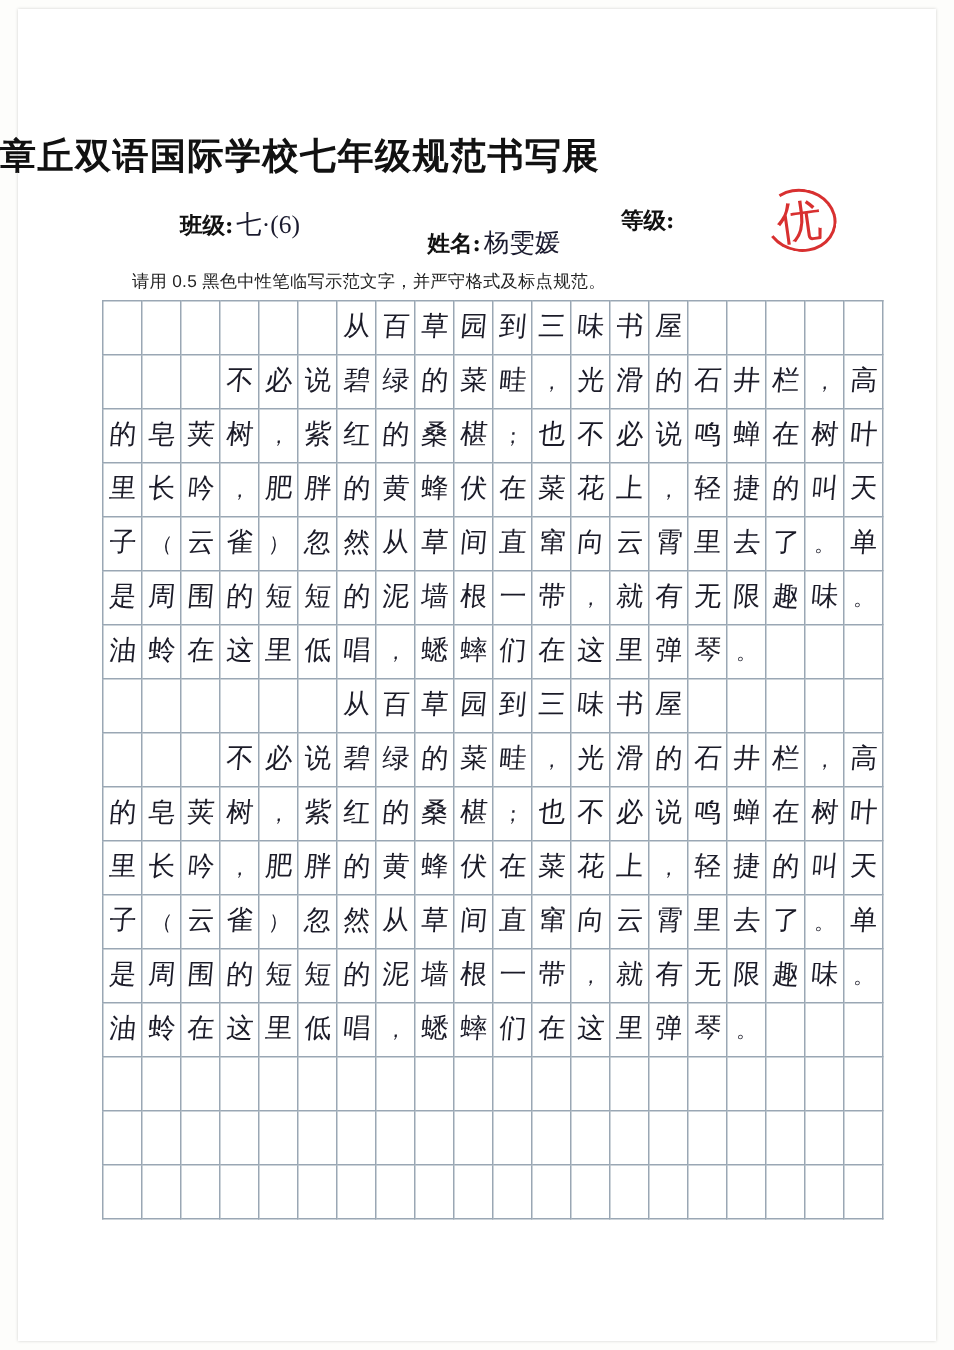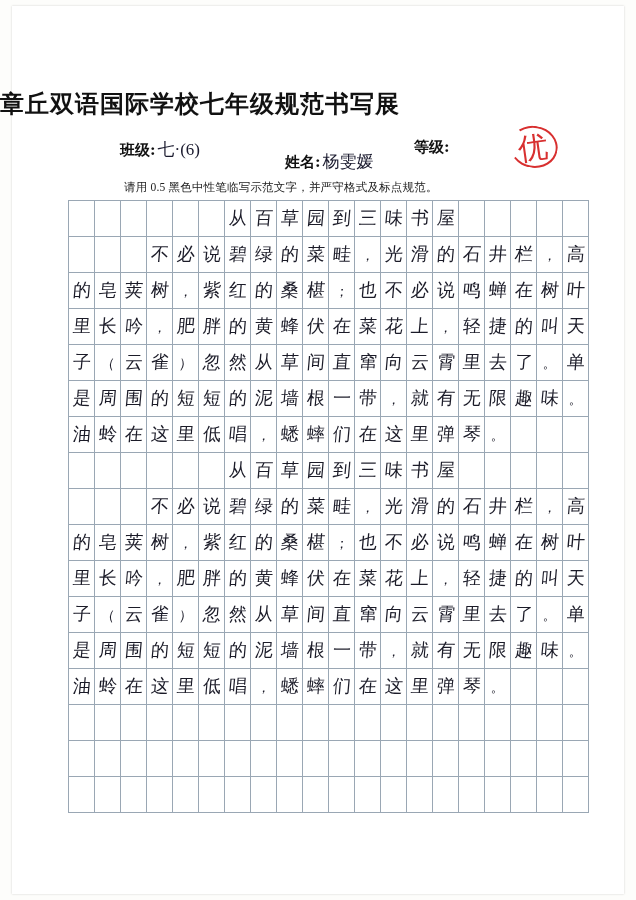--- a/index.html
+++ b/index.html
@@ -90,23 +90,22 @@
     border-left-color: transparent;
     transform: rotate(18deg);
   }
   
   .instruction {
     position: absolute;
     left: 88px;
     top: 180px;
     font-size: 11.5px;
     color: #222;
-    font-family: Liberation Serif, serif;
+    font-family: Liberation Sans, sans-serif;
     letter-spacing: 0.2px;
-    margin-left: 36px;
   }
   
   #grid-wrap {
     position: absolute;
     left: 68px;
     top: 200px;
     width: 500px;
     height: 595px;
   }
   table.grid {

